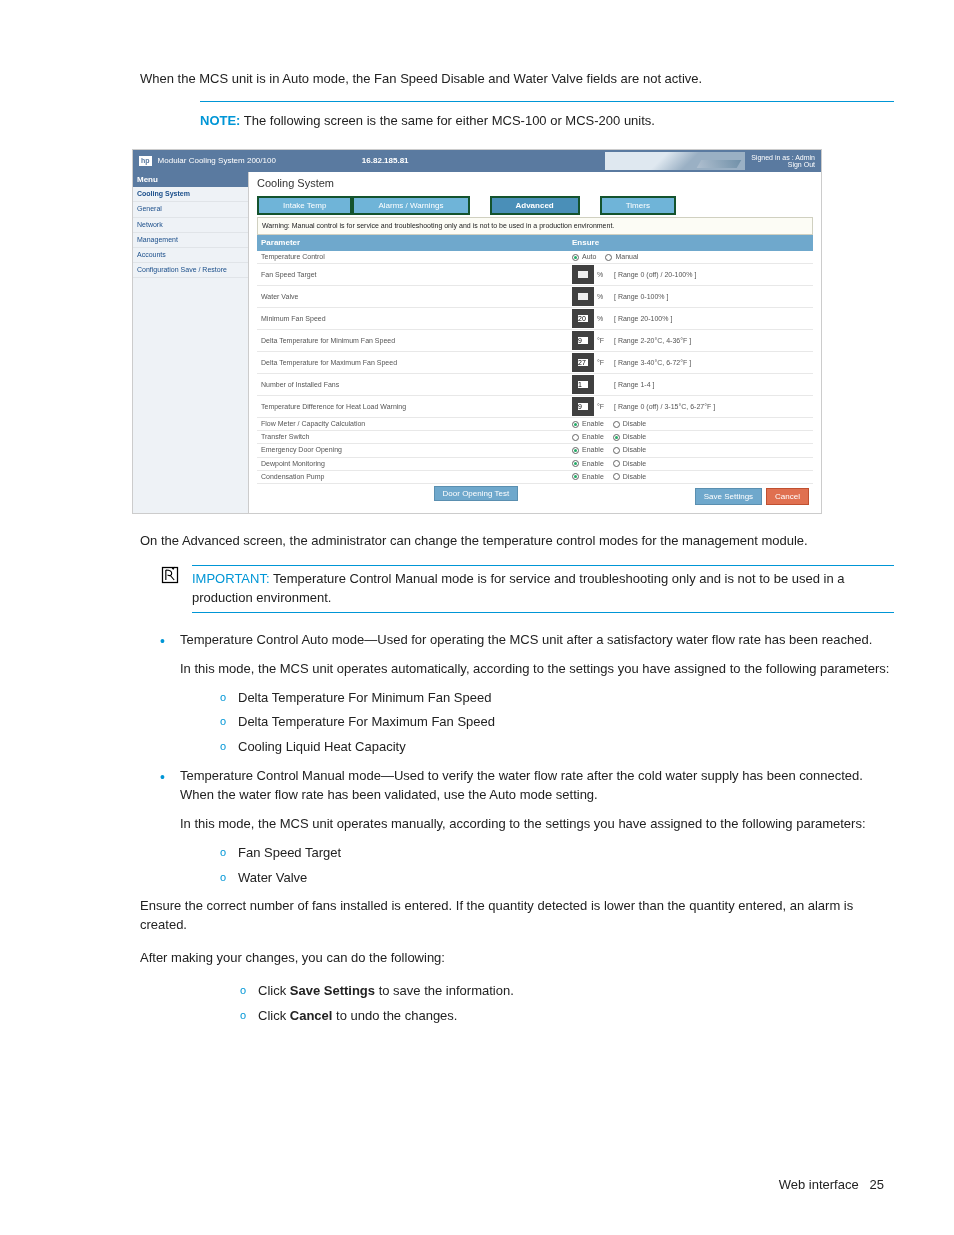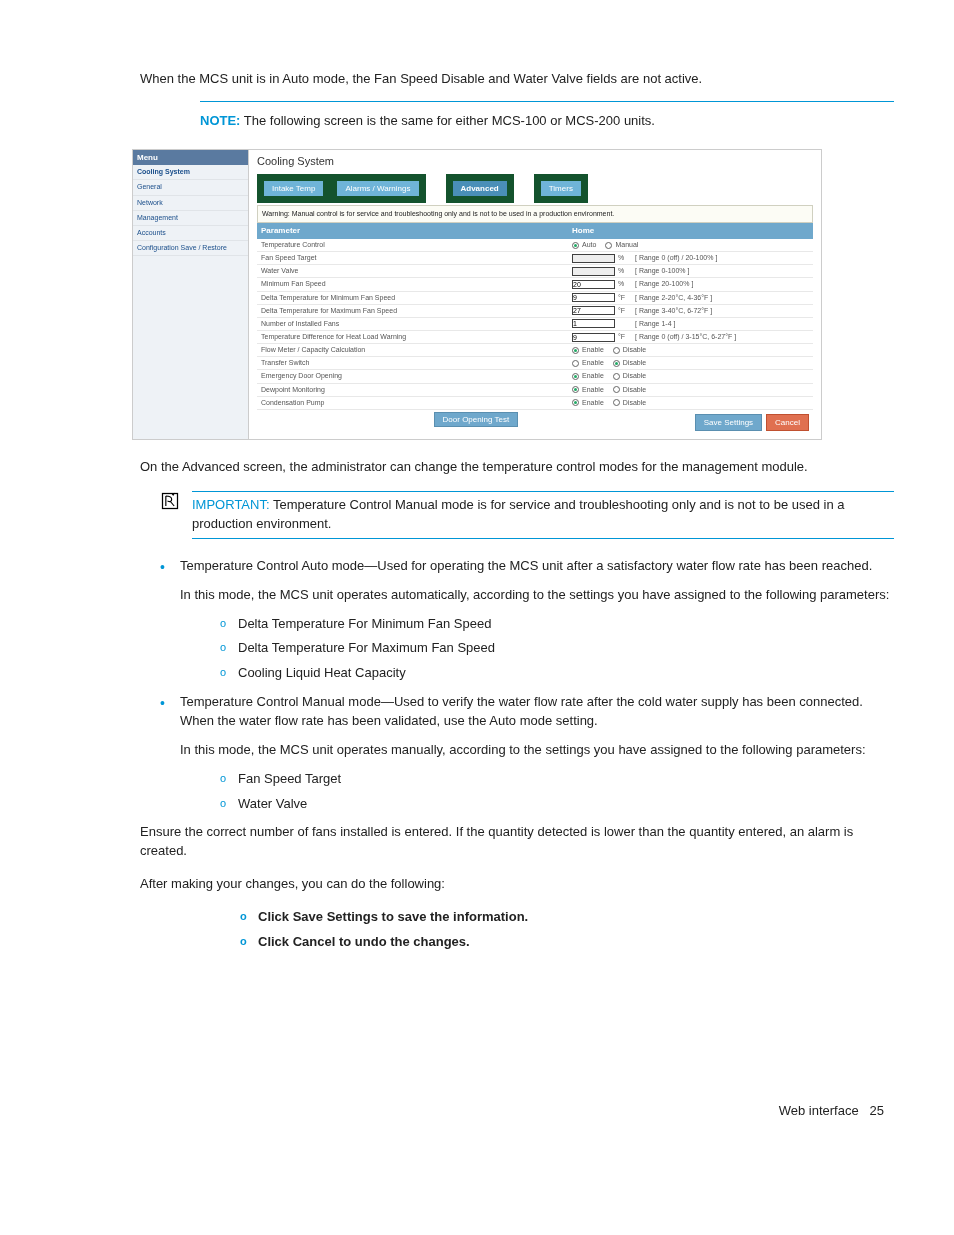--- a/index.html
+++ b/index.html
@@ -19,64 +19,76 @@
     .ss-tabs1 { background: #5a7aa0; display: flex; font-size:8px;}
     .ss-tab1 { padding:2px 10px; color:#fff; }
     .ss-tab1.mid { border-left:1px solid #7a98b8; border-right:1px solid #7a98b8; }
     .ss-body { display:flex; }
     .ss-side { width: 116px; background:#eef2f6; border-right:1px solid #ccc; padding: 0; }
     .ss-side-hdr { background:#5a7aa0; color:#fff; padding:2px 4px; font-weight:bold; }
     .ss-side-item { padding:2px 4px; color:#1a4e8a; border-bottom:1px solid #e0e4e8; font-size:7px; }
     .ss-main { flex:1; padding: 4px 8px; background:#fff; }
     .ss-h1 { font-size:11px; color:#333; margin-bottom:4px; }
     .ss-tabs2 { display:flex; gap:0; margin-bottom:2px; }
-    .ss-tab2 { background:#6fb4d8; color:#fff; padding:2px 8px; font-size:8px; border:7px solid #14532d; }
+    .ss-tab2 { background:#6fb4d8; color:#fff; padding:2px 24px; font-size:8px; border:2px solid #14532d; }
     .ss-tab2.sel { background:#4a8fb8; font-weight:bold; }
     .ss-tab2.pad { margin-left:20px; }
     .ss-warn { font-size:7px; padding:3px 4px; border:1px solid #d0d0c0; background:#fcfcf5; margin-bottom:0; }
     .ss-tablehdr { display:flex; background:#6fa8cc; color:#fff; font-weight:bold; }
     .ss-tablehdr div:first-child{ flex:1; padding:2px 4px; }
     .ss-tablehdr div:last-child{ width:245px; padding:2px 4px; }
     .ss-row { display:flex; border-bottom:1px solid #e8e8e8; font-size:7px; align-items:center; min-height:12px; }
     .ss-row .p { flex:1; padding:1px 4px; color:#555; }
     .ss-row .v { width:245px; padding:1px 4px; display:flex; align-items:center; gap:3px; color:#555; }
-    .ss-row .v input[type=text]{ width:43px; font-size:7px; padding:0; border:1px solid #404040; background:#fff; }
+    .ss-row .v input[type=text]{ width:22px; font-size:7px; padding:0; border:6px solid #404040; background:#fff; }
     .ss-row .v input.dis{ background:#eee; color:#999; }
     .ss-row .v .radio{ width:7px;height:7px;border:1px solid #666;border-radius:50%; display:inline-block; position:relative; }
     .ss-row .v .radio.on::after{ content:""; position:absolute; inset:1px; background:#2a6; border-radius:50%; }
     .ss-btnrow { display:flex; padding:4px; gap:4px; }
     .ss-btn { background:#6fa8cc; color:#fff; padding:2px 8px; font-size:8px; border:1px solid #5a8fb0;}
     .ss-btn.cancel{ background:#e07050; border-color:#c05030; }
     .para { margin: 0 0 14px 0; padding-left: 80px; }
     .important-block { display:flex; align-items:flex-start; gap:12px; margin: 0 0 18px 0; padding-left: 100px; }
     .important-icon { width:20px; height:20px; flex-shrink:0; }
     .important-text { border-top:1px solid #0096d6; border-bottom:1px solid #0096d6; padding:4px 0; flex:1; }
     .important-label { color:#0096d6; font-weight:normal; }
     ul.bullets { list-style:none; padding-left: 100px; }
     ul.bullets > li { position:relative; padding-left:20px; margin-bottom:10px; }
     ul.bullets > li::before { content:"•"; color:#0096d6; position:absolute; left:0; font-size:14px; }
     ul.bullets > li > p { margin-bottom:10px; }
     ul.sublist { list-style:none; padding-left: 40px; margin-bottom:10px; }
     ul.sublist > li { position:relative; padding-left:18px; margin-bottom:6px; }
     ul.sublist > li::before { content:"o"; color:#0096d6; position:absolute; left:0; font-size:11px; top:1px; }
-    ul.sublist.standalone { padding-left: 180px; font-weight: bold; }
+    ul.sublist.standalone { padding-left: 180px; }
     .footer { text-align:right; padding-right:10px; padding-top:140px; font-size:13px; }
   </style>
 </head>
 <body>
 
 <p class="intro-para">When the MCS unit is in Auto mode, the Fan Speed Disable and Water Valve fields are not active.</p>
 
 <hr class="topline">
 <p class="note-line">
   <span class="note-label">NOTE:</span>
   <span>The following screen is the same for either MCS-100 or MCS-200 units.</span>
 </p>
 
 <div class="screenshot">
+  <div class="ss-titlebar">
+    <span class="logo">hp</span>
+    <span>Modular Cooling System 200/100</span>
+    <span class="ip">16.82.185.81</span>
+    <span class="right">
+      <span class="ss-splash"></span>
+      <span class="sign">
+        <span>Signed in as : Admin</span><br>
+        <span>Sign Out</span>
+      </span>
+    </span>
+  </div>
   <div class="ss-body">
     <div class="ss-side">
       <div class="ss-side-hdr">Menu</div>
       <div class="ss-side-item" style="font-weight:bold">Cooling System</div>
       <div class="ss-side-item">General</div>
       <div class="ss-side-item">Network</div>
       <div class="ss-side-item">Management</div>
       <div class="ss-side-item">Accounts</div>
       <div class="ss-side-item">Configuration Save / Restore</div>
     </div>
@@ -84,21 +96,21 @@
       <div class="ss-h1">Cooling System</div>
       <div class="ss-tabs2">
         <span class="ss-tab2">Intake Temp</span>
         <span class="ss-tab2">Alarms / Warnings</span>
         <span class="ss-tab2 sel pad">Advanced</span>
         <span class="ss-tab2 pad">Timers</span>
       </div>
       <div class="ss-warn">Warning: Manual control is for service and troubleshooting only and is not to be used in a production environment.</div>
       <div class="ss-tablehdr">
         <div>Parameter</div>
-        <div>Home</div>
+        <div>Ensure</div>
       </div>
       <div id="ss-rows">
           <div class="ss-row">
             <div class="p">Temperature Control</div>
             <div class="v">
               <span class="radio on"></span>
               <span style="margin-right: 6px;">Auto</span>
               <span class="radio"></span>
               <span style="margin-right: 6px;">Manual</span>
             </div>

